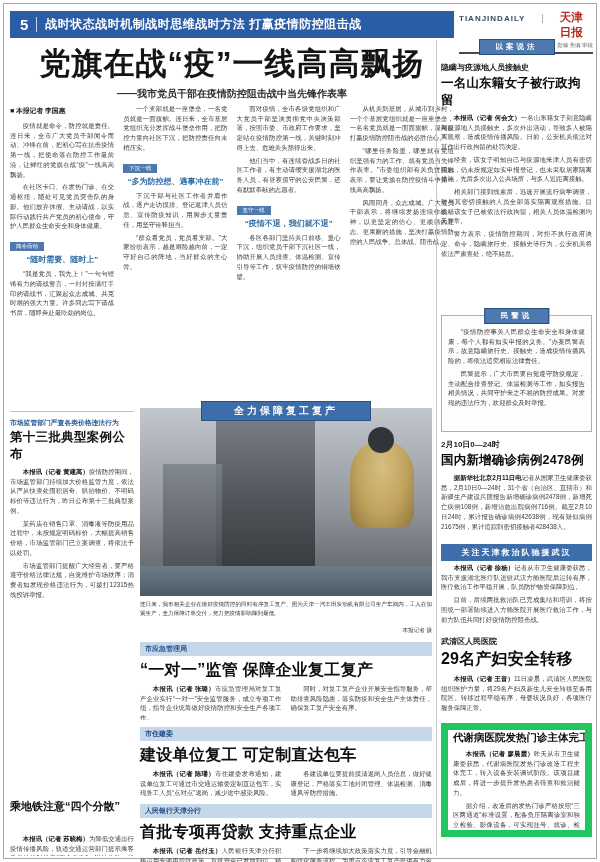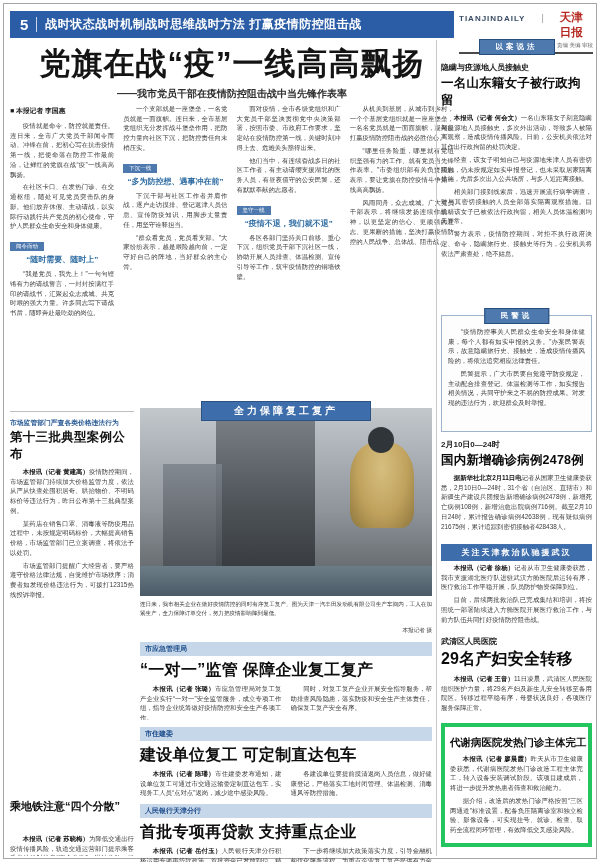--- a/index.html
+++ b/index.html
@@ -72,21 +72,21 @@
   .sh3{font-size:12.5px;white-space:nowrap}
   .sh4{font-size:16px}
   .sbody1{height:196px;overflow:hidden}
   .sbody2{height:64px;overflow:hidden}
   .sbody3{height:66px;overflow:hidden}
   .sbody4{height:42px;overflow:hidden}
   .copbox{border:1px solid #9db2cc;background:#fdfdfe;padding:9px 6px 4px;margin-top:6px;position:relative;height:102px;box-sizing:content-box}
   .copbox .tagbox{position:absolute;top:-8px;left:50%;transform:translateX(-50%)}
   .copbox-inner{height:100px;overflow:hidden;margin-top:2px}
   .sideband{background:#3e6dab;color:#fff;font-size:8px;font-weight:bold;text-align:center;letter-spacing:2px;padding:3px 0;margin:7px 0 2px}
-  .bluebox{border:4px solid #22c55e;padding:8px 5px;margin-top:7px;height:100px;overflow:hidden}
+  .bluebox{border:7px solid #22c55e;padding:0 5px;margin-top:7px;height:100px;overflow:hidden}
   .bluebox-h{font-size:10.5px;font-weight:bold;color:#0b0b0b;margin:1px 0 4px;white-space:nowrap}
 </style>
 </head>
 <body>
 
 <div class="frame"></div>
 
 <div class="hdr-bar">
   <span class="pageno">5</span>
   <span class="hdr-sep"></span>

